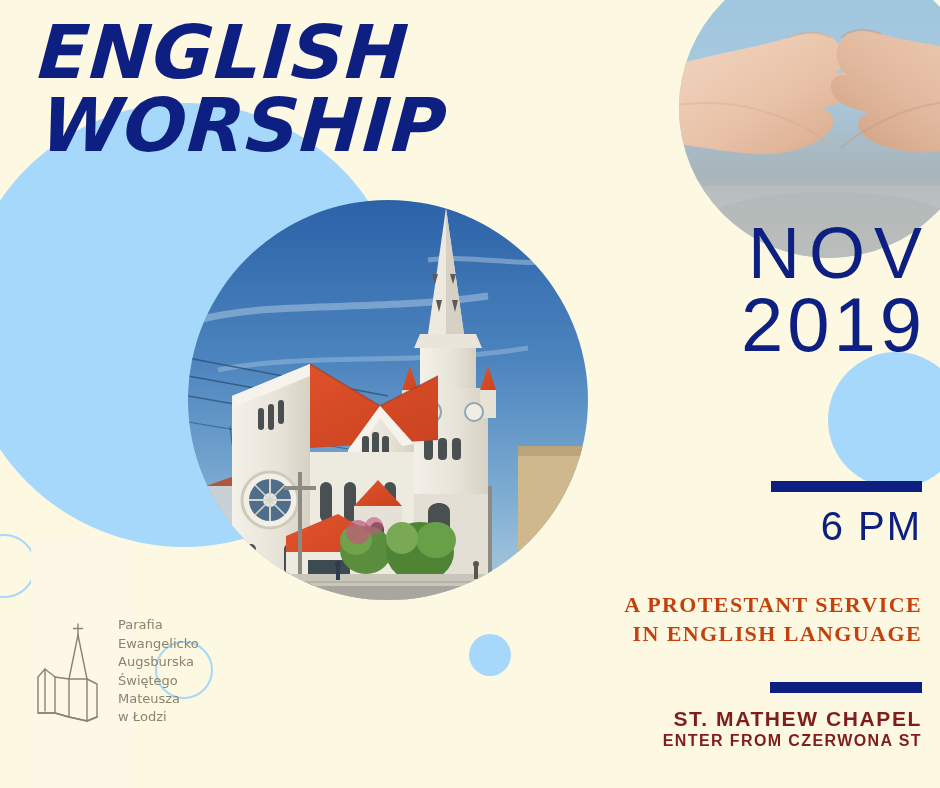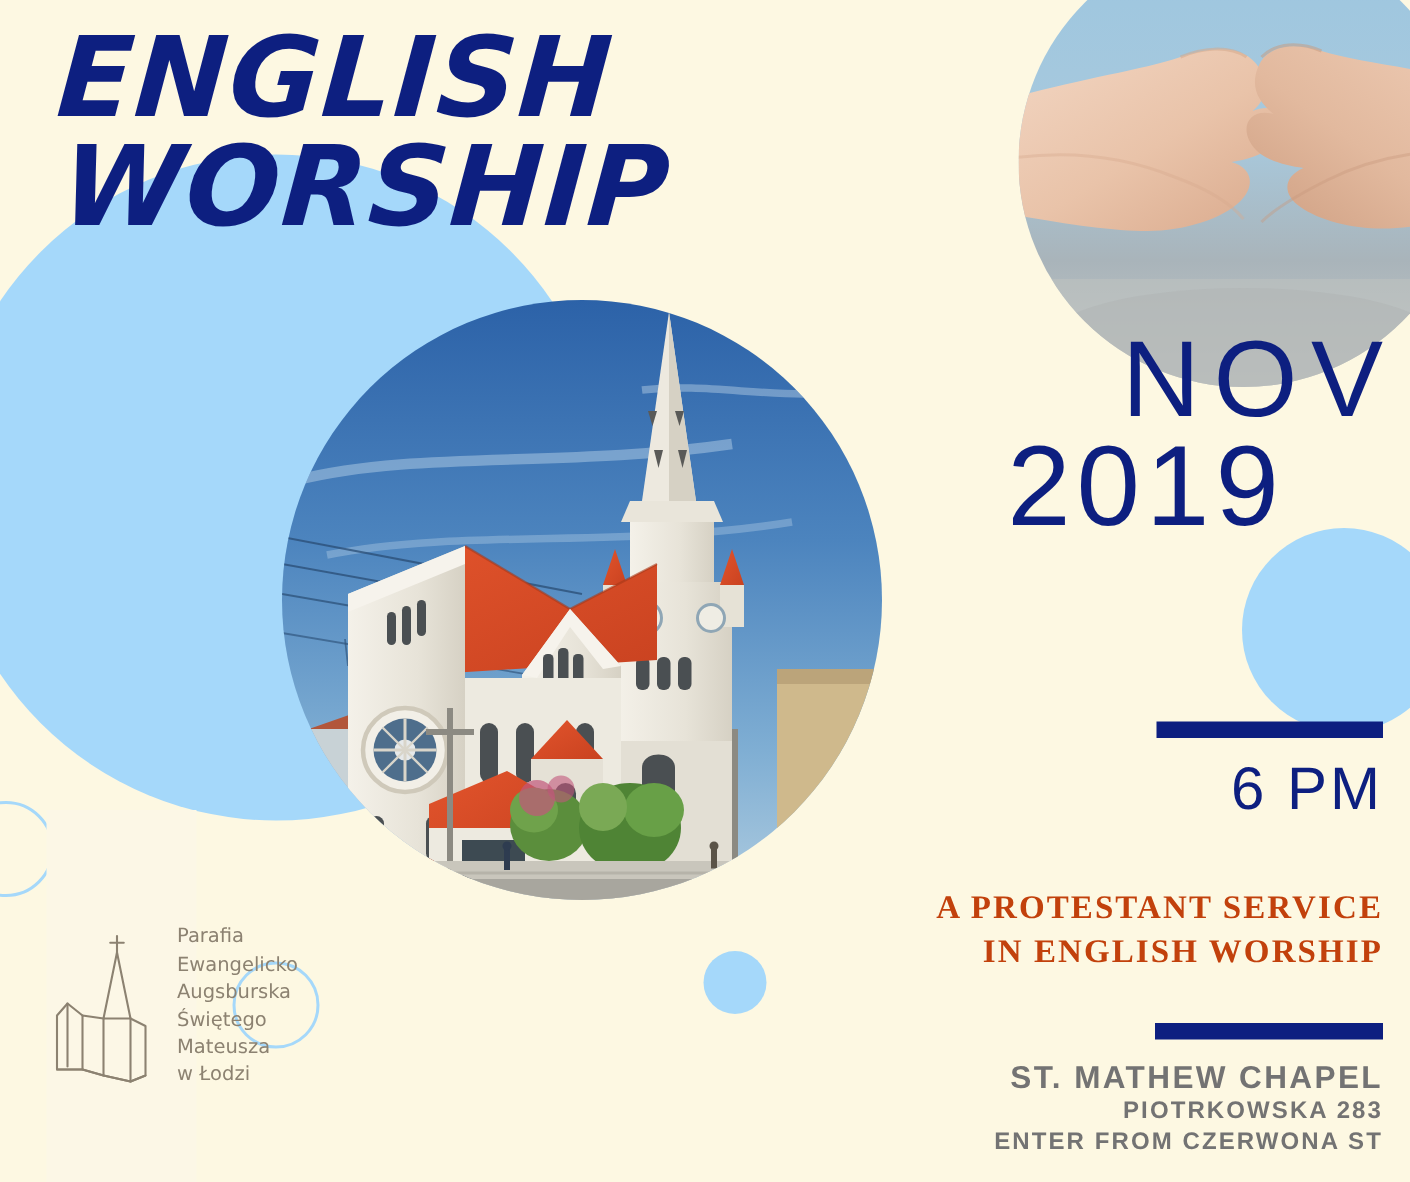--- a/index.html
+++ b/index.html
@@ -131,21 +131,20 @@
     margin-top: 2px;
   }
   .date-year {
     display: block;
     position: relative;
     font-size: 76px;
     line-height: 0.95;
     letter-spacing: 4px;
     margin-right: -4px;
     margin-top: 4px;
-    text-align: center;
   }
   #rule-top {
     position: absolute;
     left: 771px;
     top: 481px;
     width: 151px;
     height: 11px;
     background: #0D1F80;
   }
   #time-text {
@@ -187,21 +186,21 @@
     background: #0D1F80;
   }
 
   
   #venue {
     position: absolute;
     right: 18px;
     top: 706px;
     width: 520px;
     text-align: right;
-    color: #737373;
+    color: #7f1d1d;
     font-family: "Liberation Sans", sans-serif;
     font-weight: 700;
   }
   #venue .venue-name {
     display: block;
     font-size: 21px;
     letter-spacing: 1.6px;
     line-height: 1.2;
   }
   #venue .venue-line {
@@ -432,28 +431,27 @@
   </div>
 
   <div id="rule-top"></div>
 
   <div id="time-text">6 PM</div>
 
   <div class="circle-fill" id="service-dot"></div>
 
   <div id="service-desc">
     <span>A PROTESTANT SERVICE</span>
-    <span>IN ENGLISH WORSHIP</span>
+    <span>IN ENGLISH LANGUAGE</span>
   </div>
 
   <div id="rule-bottom"></div>
 
   <div id="venue">
     <span class="venue-name">ST. MATHEW CHAPEL</span>
-    <span class="venue-line">PIOTRKOWSKA 283</span>
     <span class="venue-line">ENTER FROM CZERWONA ST</span>
   </div>
 
   <div class="circle-ring" id="ring-left-edge"></div>
   <div class="circle-ring" id="ring-mid"></div>
 
   <div id="logo-card">
     <div id="logo-mark">
       <svg width="74" height="106" viewBox="0 0 74 106" aria-hidden="true">
         <g fill="none" stroke="#8C8271" stroke-width="1.4" stroke-linejoin="round" stroke-linecap="round">

